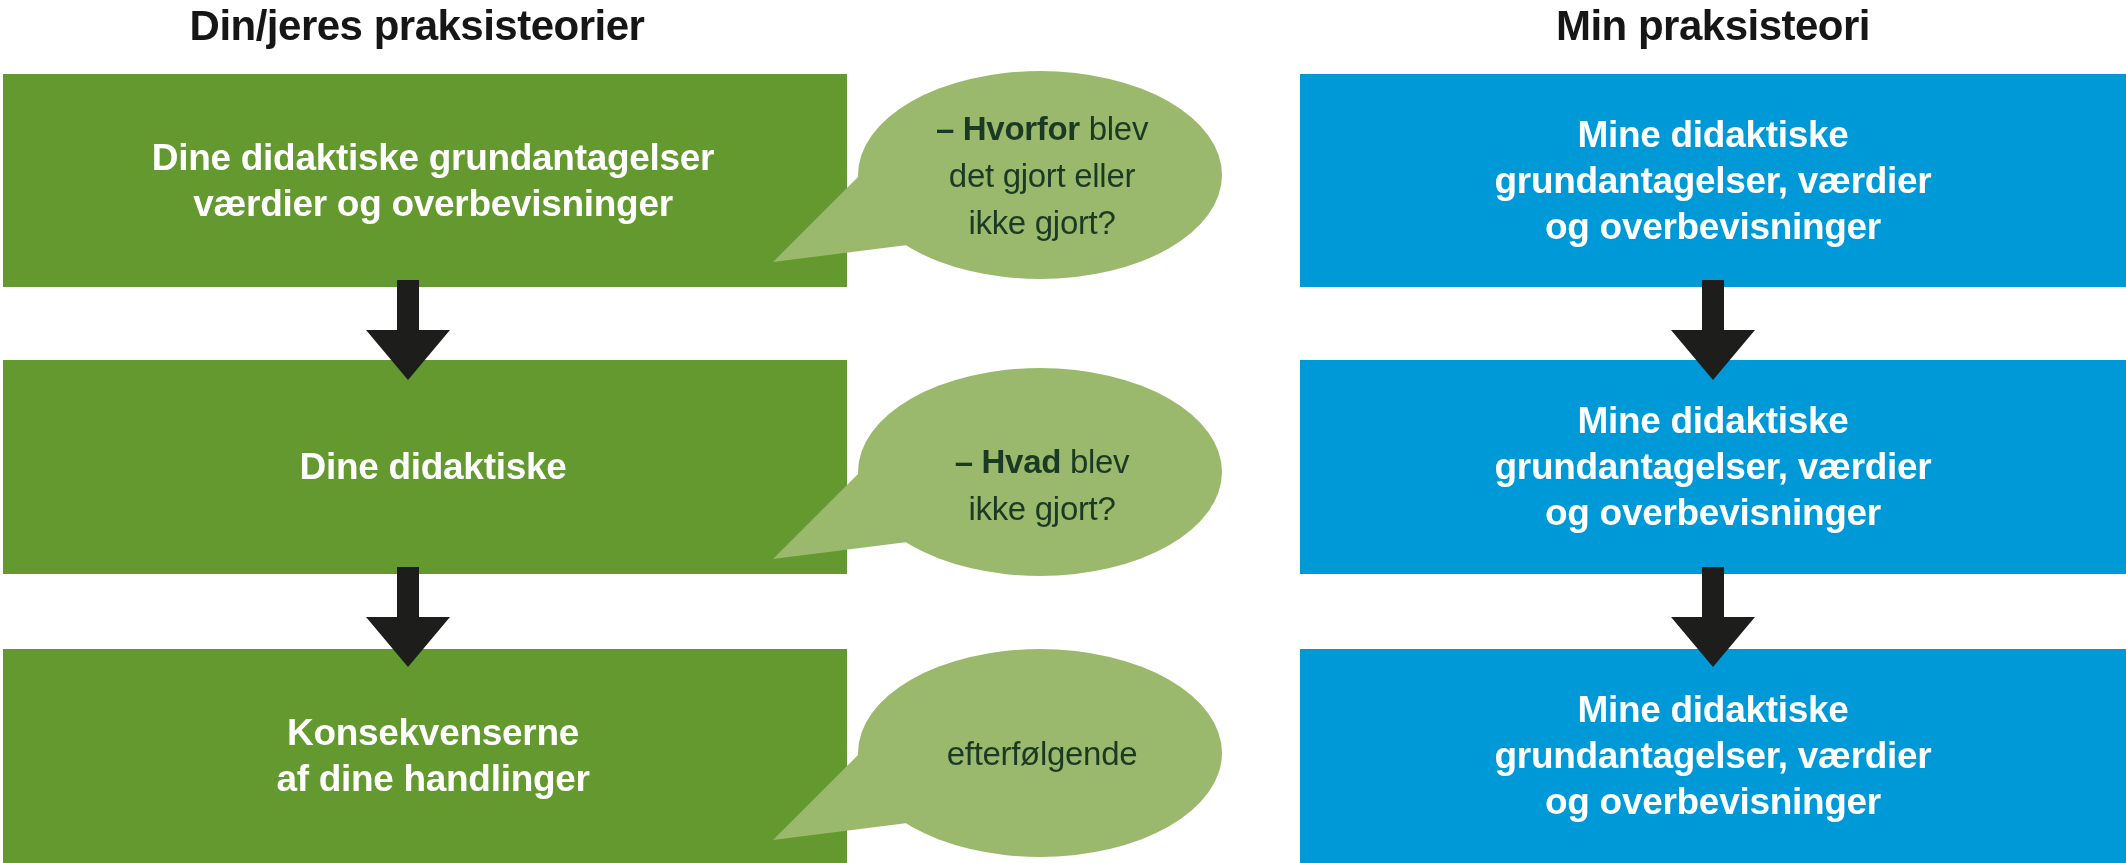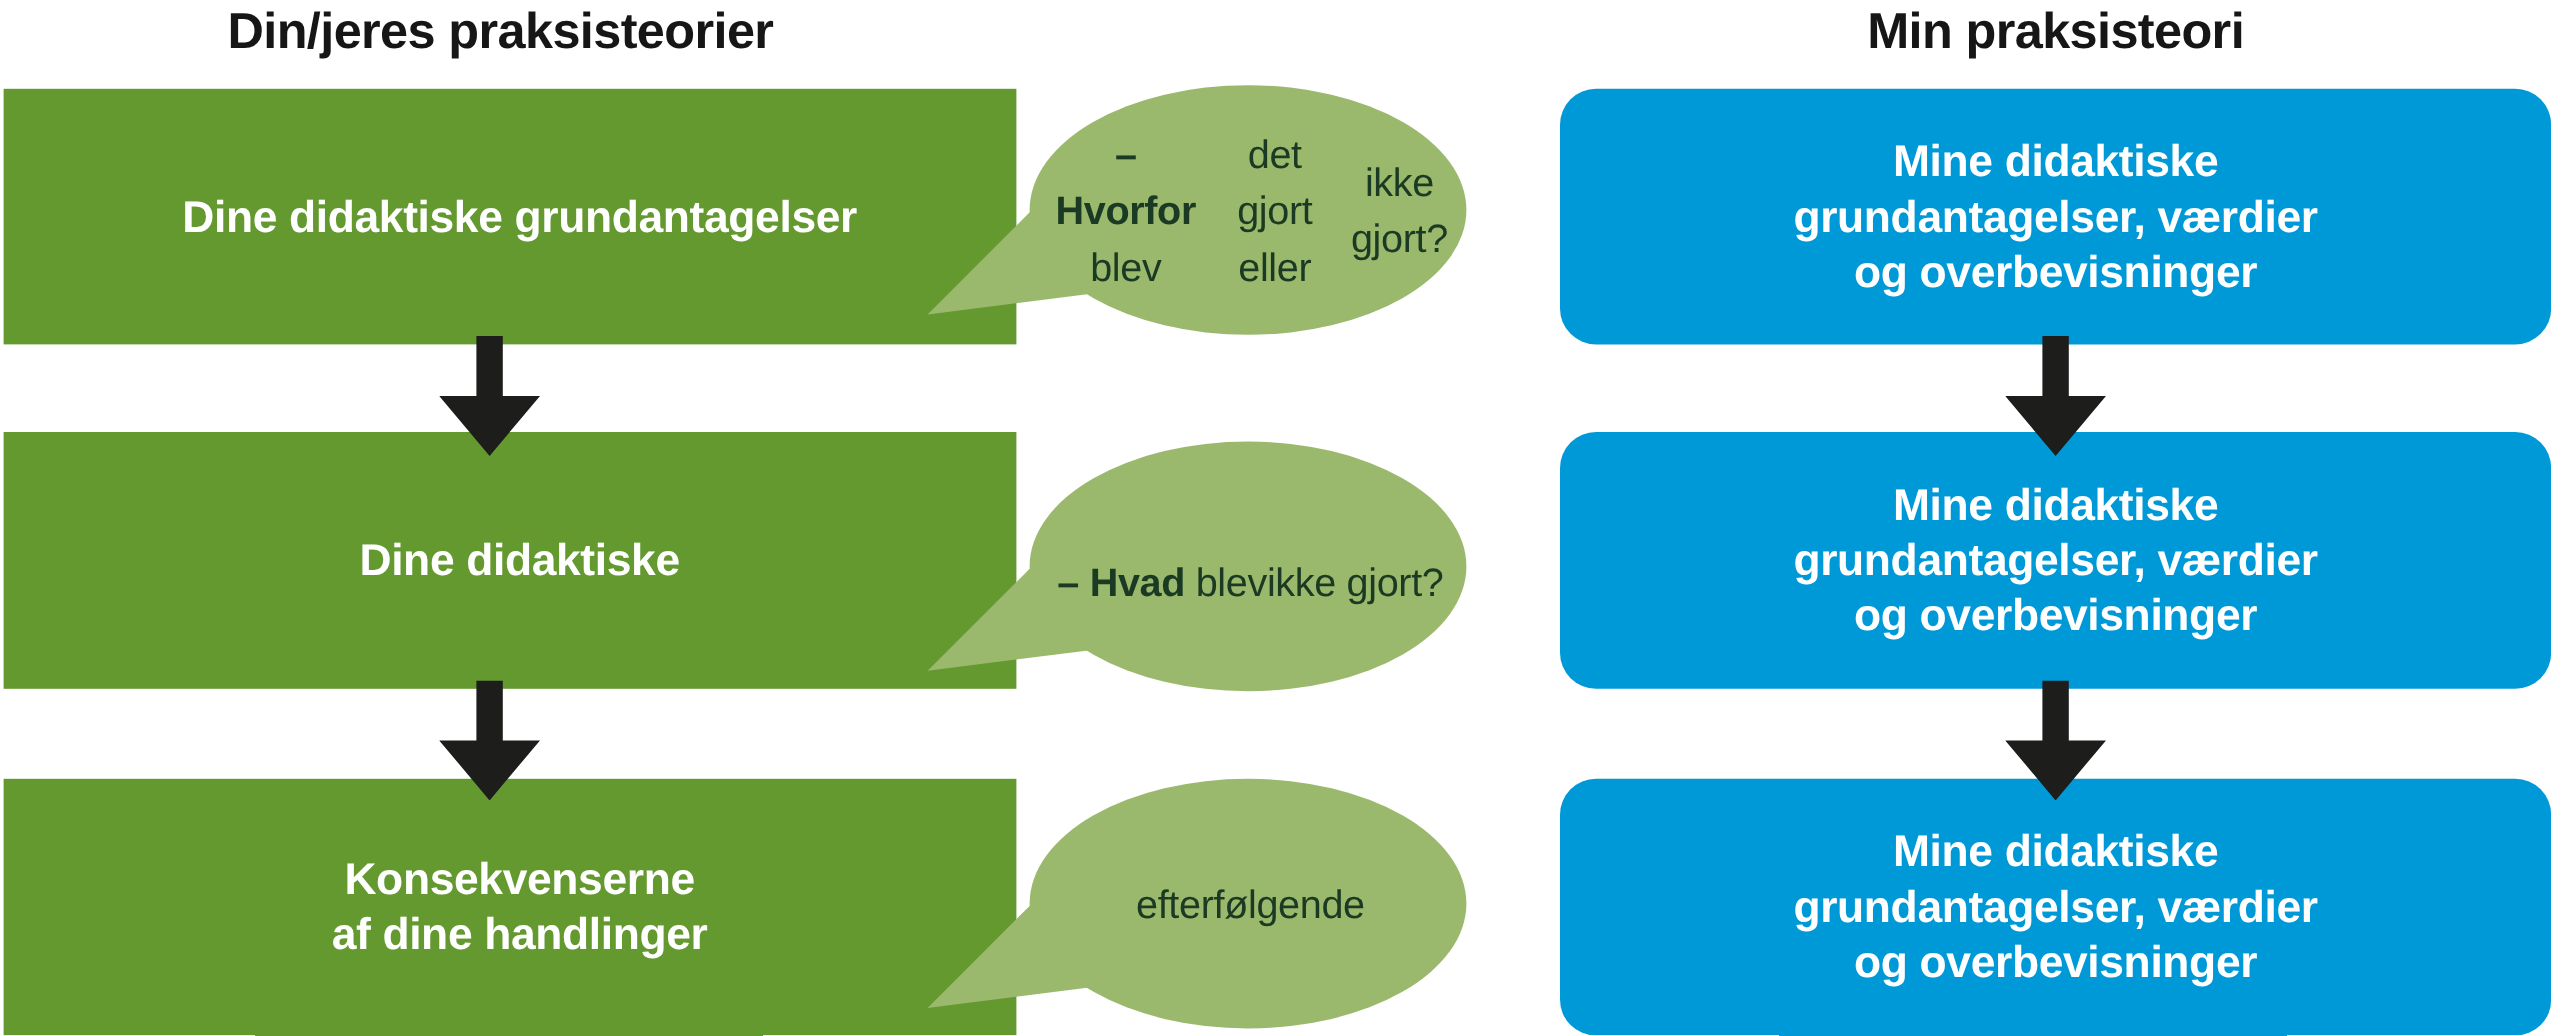--- a/index.html
+++ b/index.html
@@ -30,49 +30,50 @@
   .box{
     position:absolute;
     display:flex;flex-direction:column;align-items:center;justify-content:center;
     text-align:center;
     color:var(--box-text);
     font-weight:700;font-size:37px;line-height:46px;
     letter-spacing:-0.3px;
   }
   .box .line{display:block;}
   .green{background:var(--green);left:3px;width:828px;padding-left:16px;}
-  .blue{background:var(--blue);left:1300px;width:826px;border-radius:30px;}
+  .blue{background:var(--blue);left:1300px;width:826px;}
   .row1{top:74px;height:213px;}
   .row2{top:360px;height:214px;}
   .row3{top:649px;height:214px;}
   .arrow{position:absolute;width:84px;height:100px;}
   .arrow polygon{fill:var(--arrow);}
   .bubble-svg{position:absolute;left:757px;width:476px;height:214px;}
   .bubble-svg .shape{fill:var(--light-green);}
   .bubble-text{
     position:absolute;left:872px;width:340px;height:210px;
-    display:flex;flex-direction:row;align-items:center;justify-content:center;
+    display:flex;flex-direction:column;align-items:center;justify-content:center;
     text-align:center;
     color:var(--bubble-text);
     font-size:33px;line-height:47px;font-weight:400;
     letter-spacing:-0.3px;
   }
   .bubble-text b{font-weight:700;}
   .bubble-text .line{display:block;}
 </style>
 </head>
 <body>
 
 <div class="canvas">
 
   <div class="col-title left">Din/jeres praksisteorier</div>
   <div class="col-title right">Min praksisteori</div>
 
   <div class="box green row1">
     <span class="line">Dine didaktiske grundantagelser</span>
+    <span class="line">værdier og overbevisninger</span>
   </div>
   <div class="box green row2">
     <span class="line">Dine didaktiske</span>
   </div>
   <div class="box green row3">
     <span class="line">Konsekvenserne</span>
     <span class="line">af dine handlinger</span>
   </div>
 
   <div class="box blue row1">

